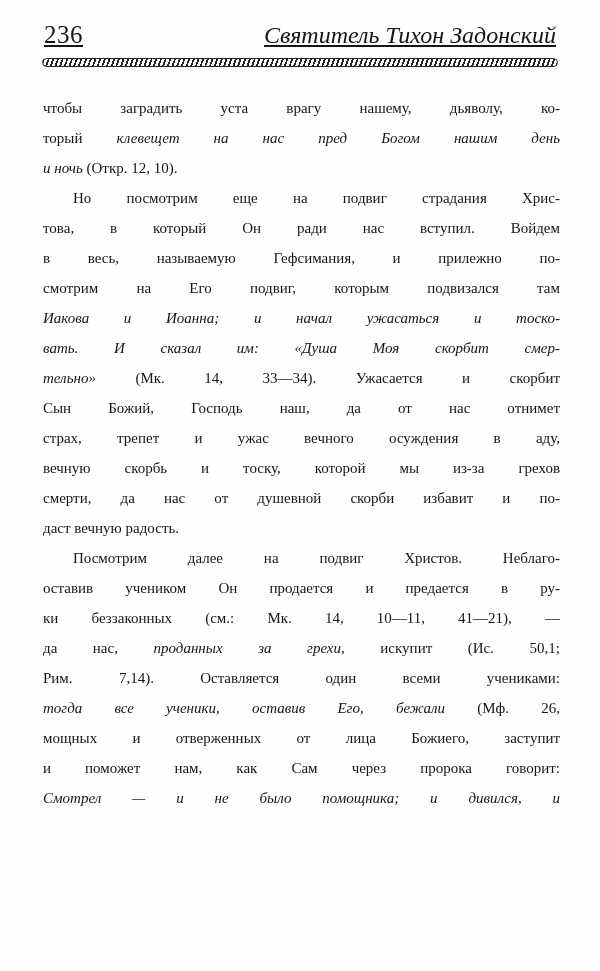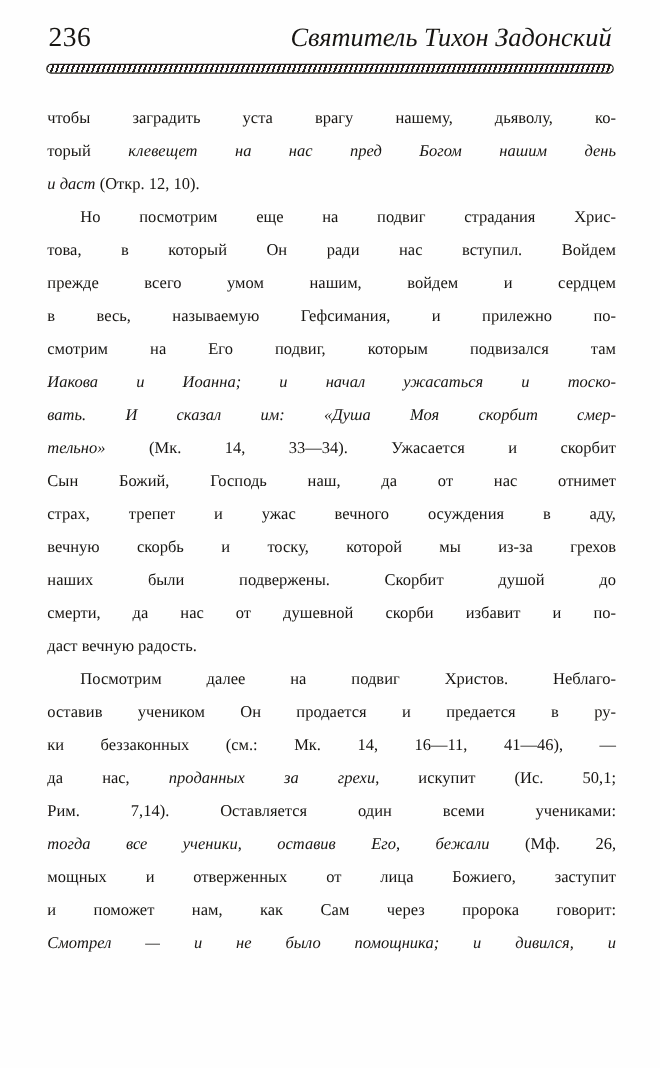--- a/index.html
+++ b/index.html
@@ -13,20 +13,21 @@
     width: 600px; height: 971px;
     background: #fefefe;
     color: #171512;
     overflow: hidden;
   }
   .hdr {
     display: flex;
     justify-content: space-between;
     align-items: center;
     padding: 21px 44px 0 44px;
+    text-decoration: underline;
   }
   .pagenum {
     font-size: 25px;
     letter-spacing: 0.5px;
   }
   .runtitle {
     font-style: italic;
     font-size: 24px;
   }
   .rope {
@@ -59,38 +60,36 @@
 
 <div class="page">
   <div class="hdr">
     <span class="pagenum">236</span>
     <span class="runtitle">Святитель Тихон Задонский</span>
   </div>
   <div class="rope"></div>
   <div class="body">
       <div class="line just"><span>чтобы заградить уста врагу нашему, дьяволу, ко-</span></div>
       <div class="line just"><span>торый </span><span class="it">клевещет на нас пред Богом нашим день</span></div>
-      <div class="line"><span class="it">и даст </span><span>(Откр. 12, 10).</span></div>
+      <div class="line"><span class="it">и ночь </span><span>(Откр. 12, 10).</span></div>
       <div class="line just indent"><span>Но посмотрим еще на подвиг страдания Хрис-</span></div>
       <div class="line just"><span>това, в который Он ради нас вступил. Войдем</span></div>
-      <div class="line just"><span>прежде всего умом нашим, войдем и сердцем</span></div>
       <div class="line just"><span>в весь, называемую Гефсимания, и прилежно по-</span></div>
       <div class="line just"><span>смотрим на Его подвиг, которым подвизался там</span></div>
       <div class="line just"><span class="it">Иакова и Иоанна; и начал ужасаться и тоско-</span></div>
       <div class="line just"><span class="it">вать. И сказал им: «Душа Моя скорбит смер-</span></div>
       <div class="line just"><span class="it">тельно»</span><span> (Мк. 14, 33—34). Ужасается и скорбит</span></div>
       <div class="line just"><span>Сын Божий, Господь наш, да от нас отнимет</span></div>
       <div class="line just"><span>страх, трепет и ужас вечного осуждения в аду,</span></div>
       <div class="line just"><span>вечную скорбь и тоску, которой мы из-за грехов</span></div>
-      <div class="line just"><span>наших были подвержены. Скорбит душой до</span></div>
       <div class="line just"><span>смерти, да нас от душевной скорби избавит и по-</span></div>
       <div class="line"><span>даст вечную радость.</span></div>
       <div class="line just indent"><span>Посмотрим далее на подвиг Христов. Неблаго-</span></div>
       <div class="line just"><span>оставив учеником Он продается и предается в ру-</span></div>
-      <div class="line just"><span>ки беззаконных (см.: Мк. 14, 16—11, 41—46), —</span></div>
+      <div class="line just"><span>ки беззаконных (см.: Мк. 14, 10—11, 41—21), —</span></div>
       <div class="line just"><span>да нас, </span><span class="it">проданных за грехи</span><span>, искупит (Ис. 50,1;</span></div>
       <div class="line just"><span>Рим. 7,14). Оставляется один всеми учениками:</span></div>
       <div class="line just"><span class="it">тогда все ученики, оставив Его, бежали</span><span> (Мф. 26,</span></div>
       <div class="line just"><span>мощных и отверженных от лица Божиего, заступит</span></div>
       <div class="line just"><span>и поможет нам, как Сам через пророка говорит:</span></div>
       <div class="line just"><span class="it">Смотрел — и не было помощника; и дивился, и</span></div>
     </div>
 </div>
 
 </body></html>

